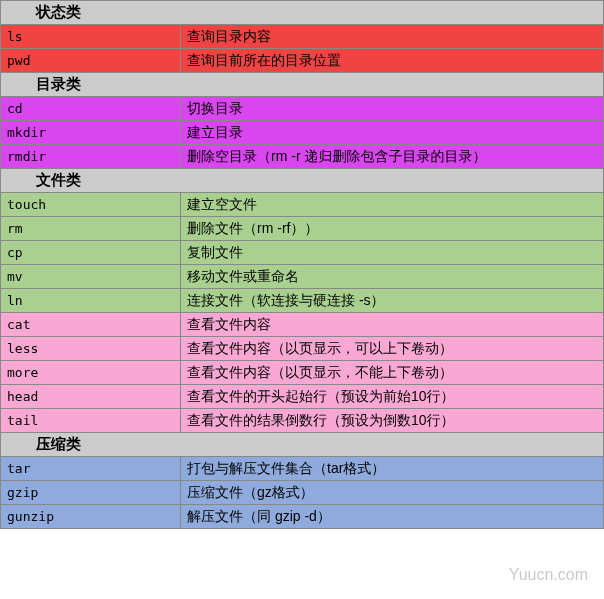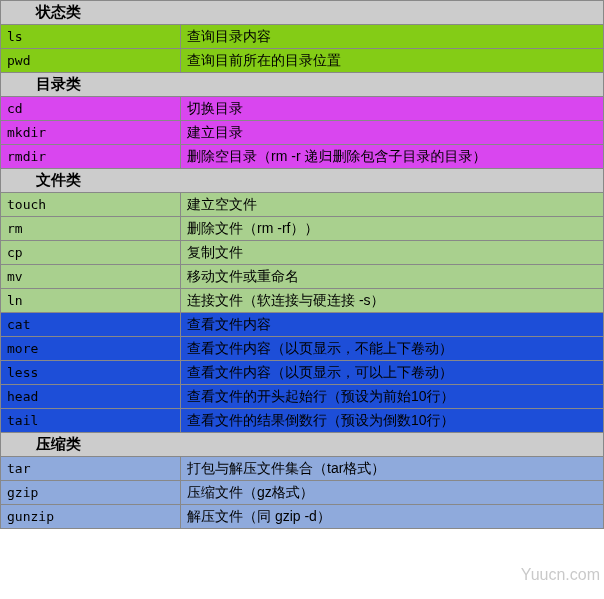--- a/index.html
+++ b/index.html
@@ -24,29 +24,29 @@
     vertical-align: middle;
   }
   .col-cmd { width: 180px; }
   .col-desc { }
   .section {
     background: #ccc;
     font-weight: bold;
     font-size: 15px;
     padding-left: 35px;
   }
-  .yellow { background: #84cc16; }
+  .yellow { background: #ef4444; }
   .orange { background: #d946ef; }
   .green { background: #a9d08e; }
-  .purple { background: #1d4ed8; }
+  .purple { background: #f9a8d4; }
   .blue { background: #8faadc; }
   .cmd { font-family: "SimSun", monospace; font-size: 13px; }
   .watermark {
     position: absolute;
-    right: 4px;
+    right: 16px;
     bottom: 15px;
     font-size: 16px;
     color: rgba(100,100,100,0.35);
     font-family: Arial, sans-serif;
     pointer-events: none;
   }
 </style>
 </head>
 <body>
 
@@ -103,26 +103,26 @@
       </tr>
       <tr>
         <td class="green cmd">ln</td>
         <td class="green">连接文件（软连接与硬连接 -s）</td>
       </tr>
       <tr>
         <td class="purple cmd">cat</td>
         <td class="purple">查看文件内容</td>
       </tr>
       <tr>
+        <td class="purple cmd">less</td>
+        <td class="purple">查看文件内容（以页显示，可以上下卷动）</td>
+      </tr>
+      <tr>
         <td class="purple cmd">more</td>
         <td class="purple">查看文件内容（以页显示，不能上下卷动）</td>
-      </tr>
-      <tr>
-        <td class="purple cmd">less</td>
-        <td class="purple">查看文件内容（以页显示，可以上下卷动）</td>
       </tr>
       <tr>
         <td class="purple cmd">head</td>
         <td class="purple">查看文件的开头起始行（预设为前始10行）</td>
       </tr>
       <tr>
         <td class="purple cmd">tail</td>
         <td class="purple">查看文件的结果倒数行（预设为倒数10行）</td>
       </tr>
       <tr>

